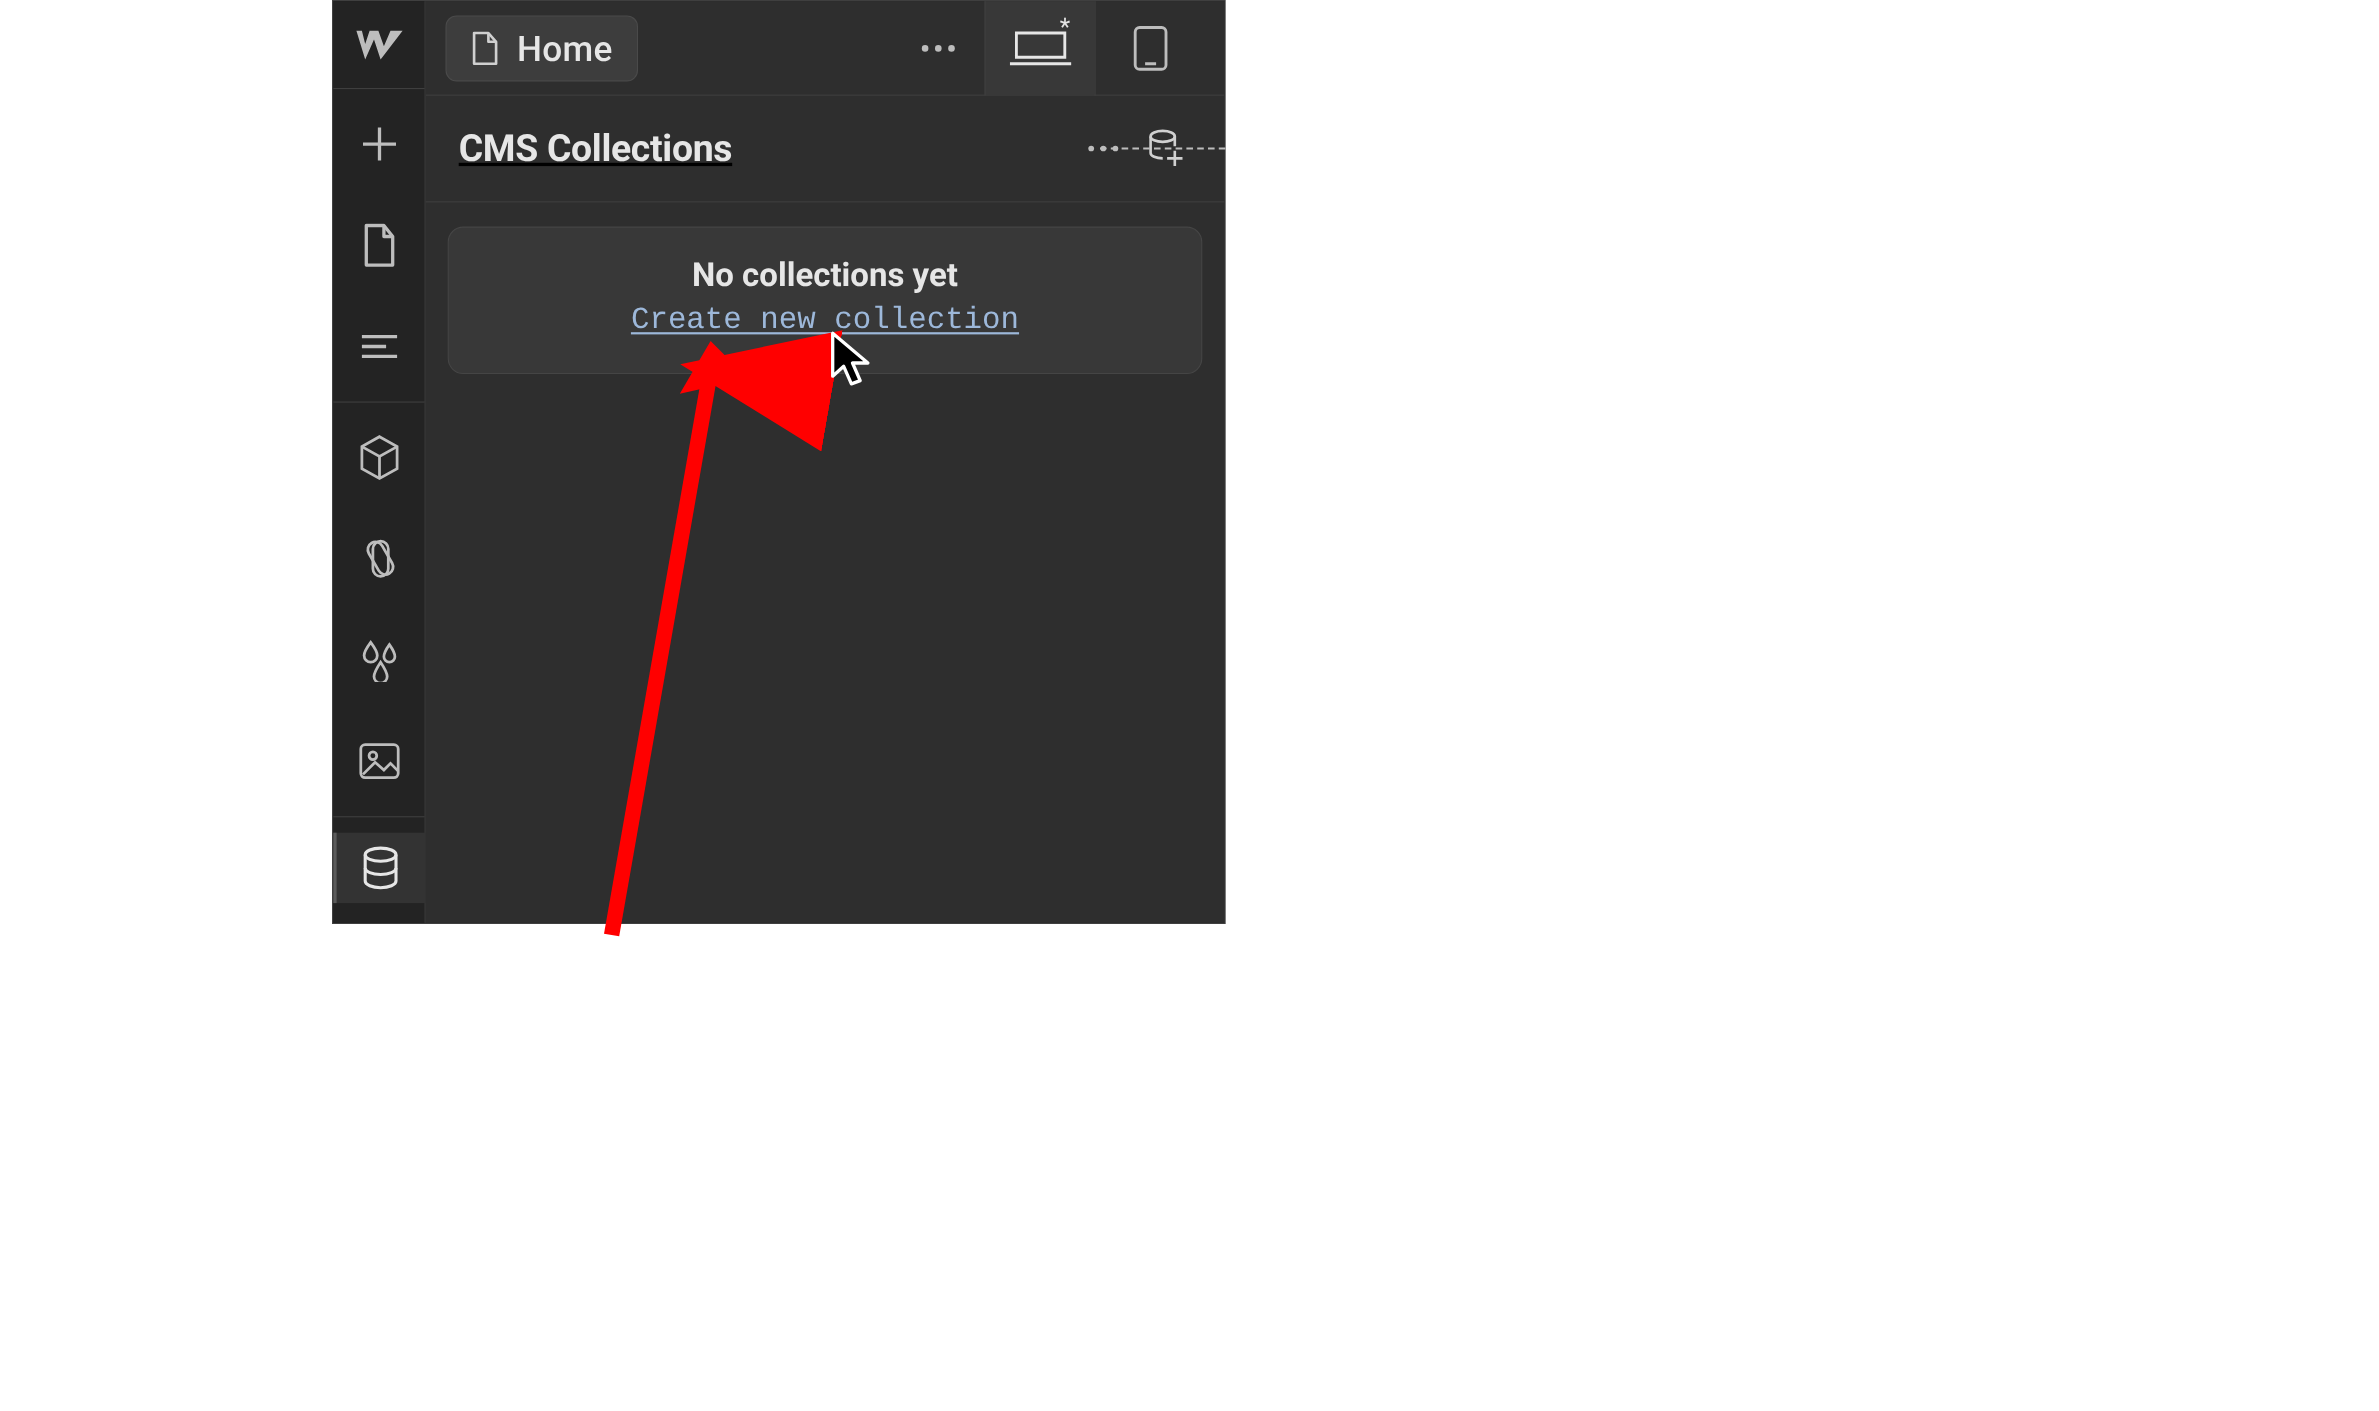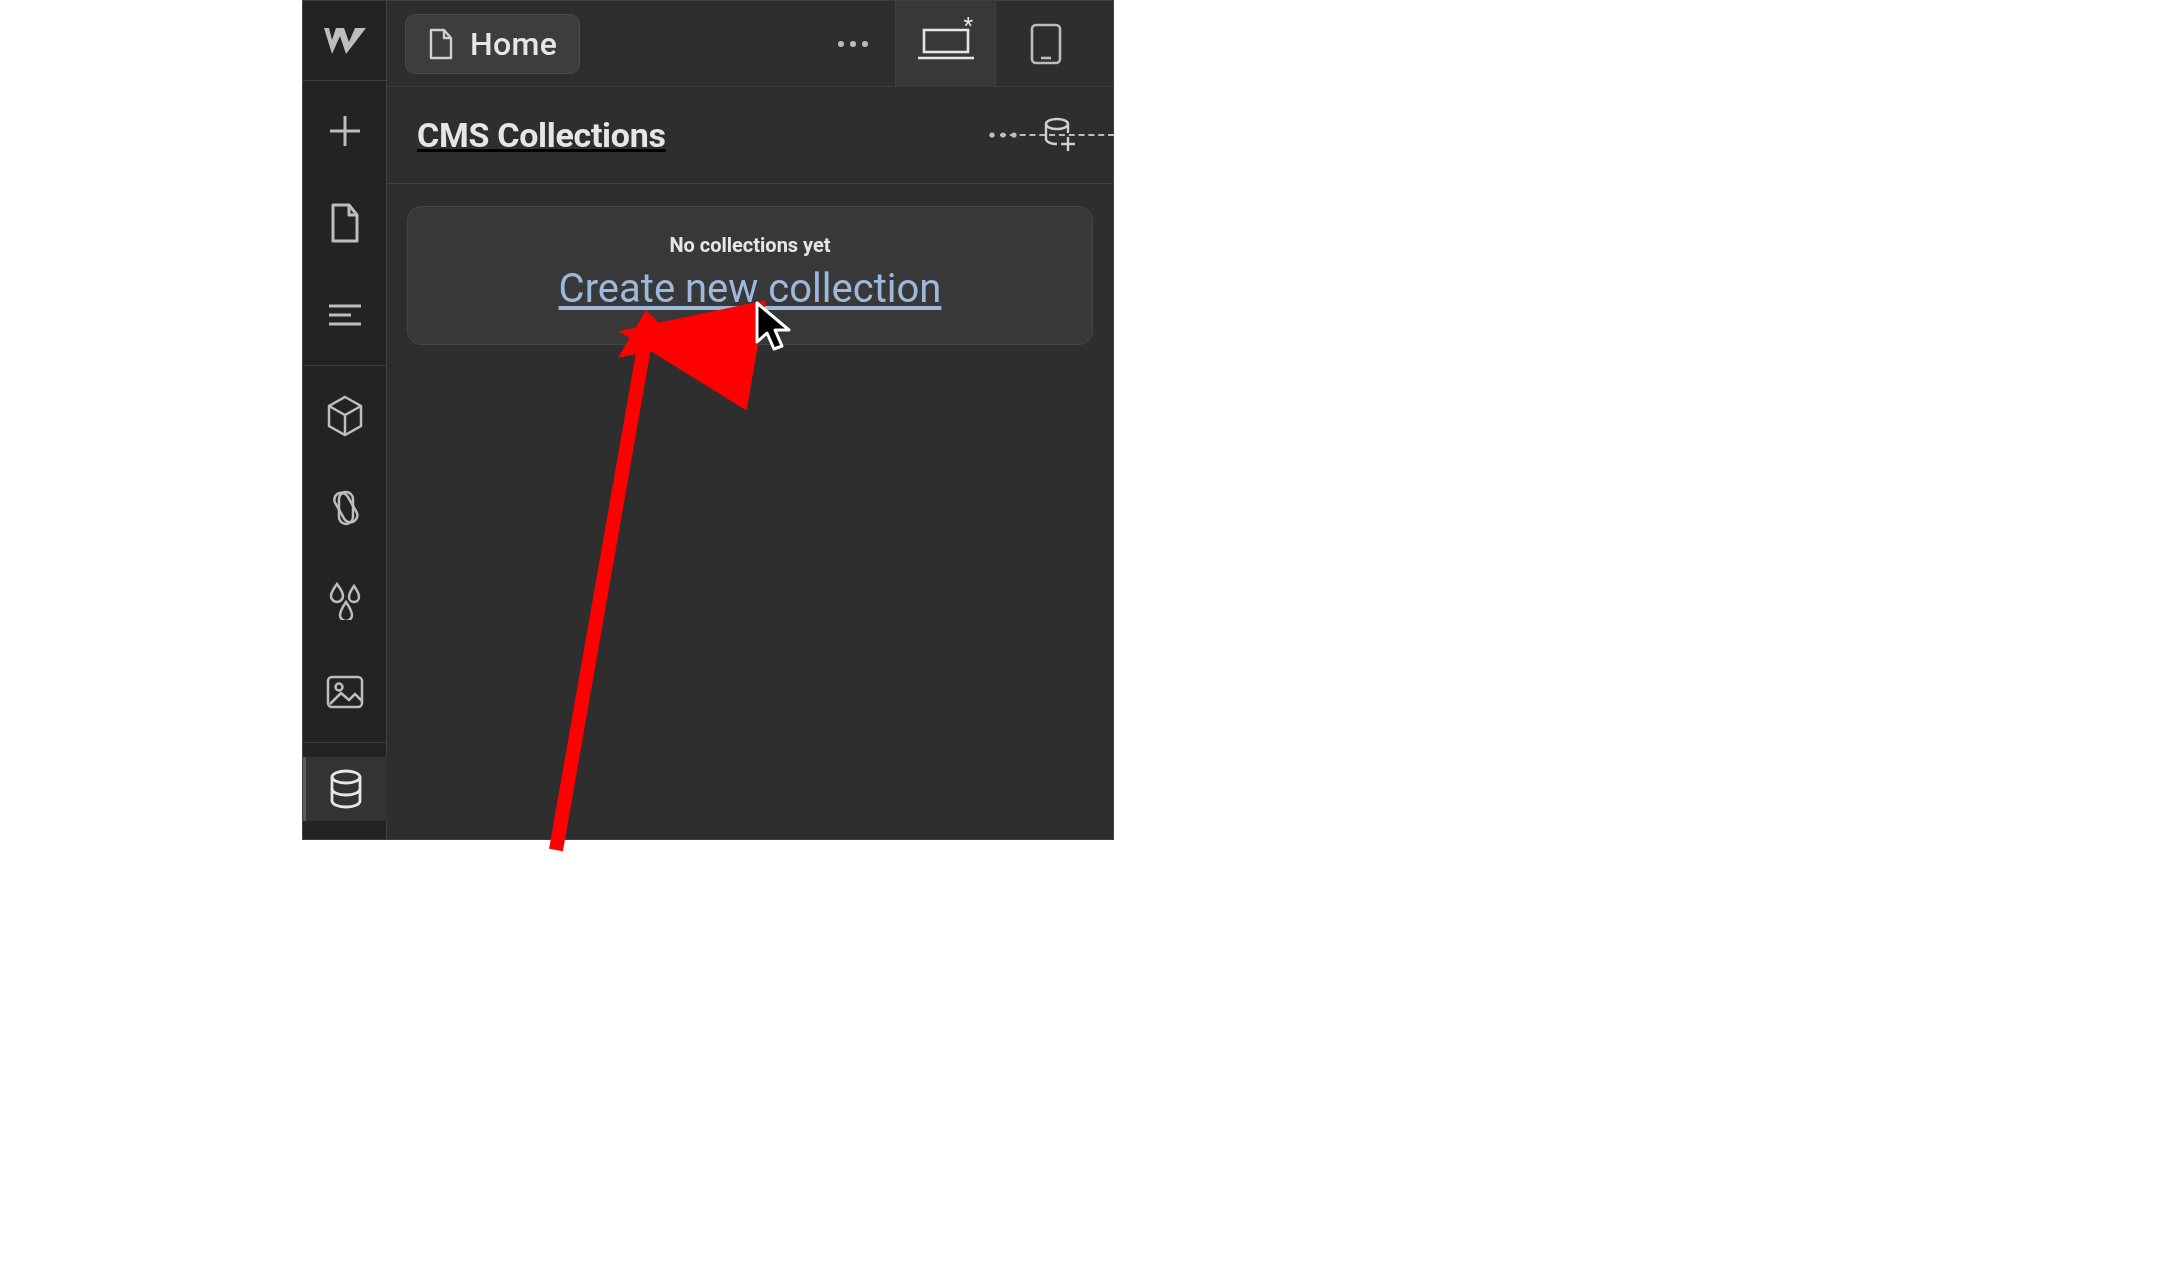--- a/index.html
+++ b/index.html
@@ -174,31 +174,32 @@
   .empty-card {
     background: #383838;
     border: 1px solid #454545;
     border-radius: 14px;
     padding: 26px 20px 32px 20px;
     display: flex;
     flex-direction: column;
     align-items: center;
   }
   .empty-title {
-    font-size: 20px;
+    font-size: 30px;
     font-weight: 700;
     color: var(--text);
     margin-bottom: 8px;
   }
   .empty-link {
-    font-size: 40px;
+    font-size: 28px;
     color: var(--link);
     text-decoration: underline;
     text-underline-offset: 4px;
     cursor: pointer;
+    font-family: Liberation Mono, monospace;
   }
 
   
   .canvas-strip {
     position: absolute;
     top: 134px;
     left: 1000px;
     width: 114px;
     height: 8px;
     border-top: 2px dashed #bdbdbd;

